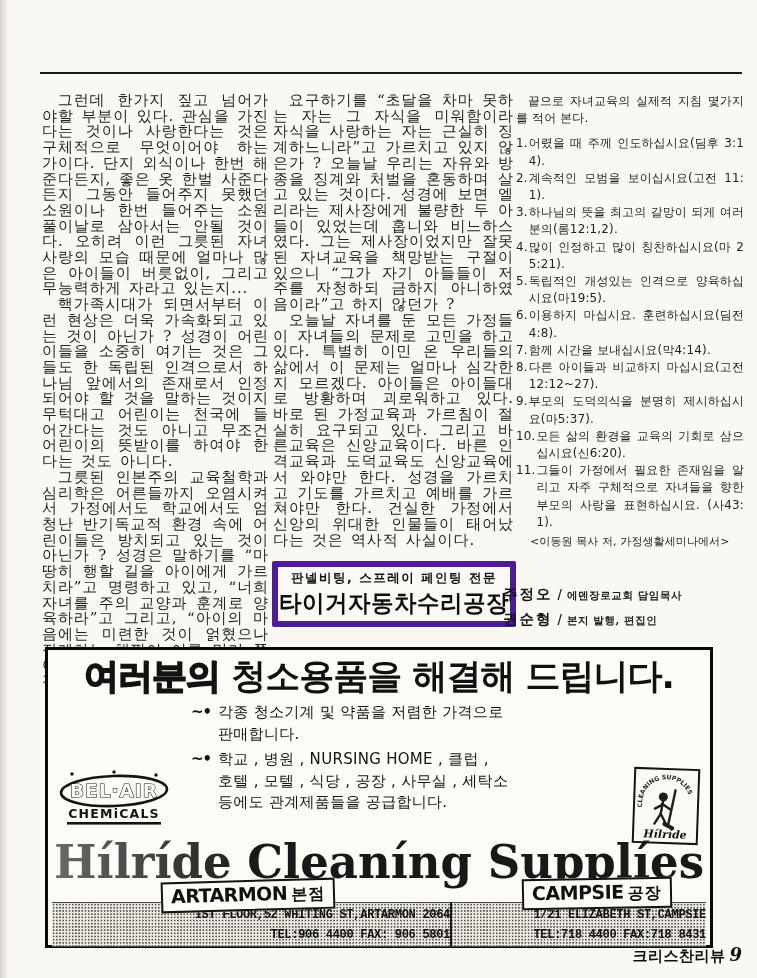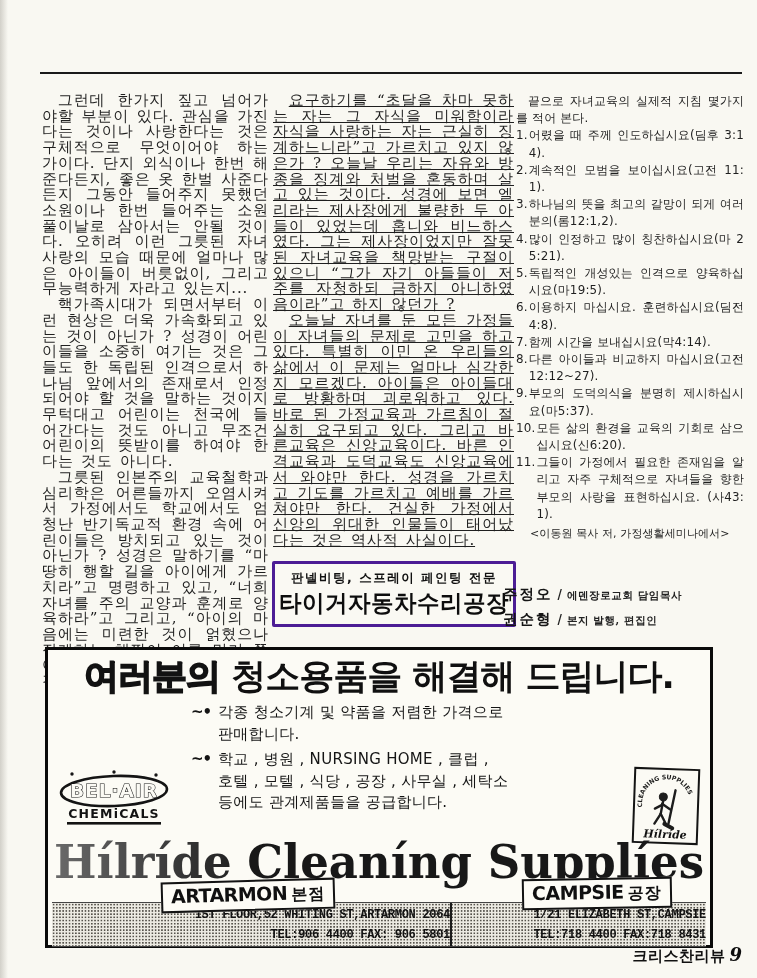--- a/index.html
+++ b/index.html
@@ -10,32 +10,32 @@
   }
   .edge-shade{position:absolute;left:0;top:0;width:8px;height:100%;
     background:linear-gradient(to right,rgba(110,105,95,.28),rgba(110,105,95,0));}
   .top-rule{position:absolute;left:40px;top:72px;width:702px;height:2px;background:#1a1a1a;}
 
   
   .col{position:absolute;top:93px;text-align:justify;word-break:break-all;}
   .col p{margin:0;text-indent:1.05em;}
   .col-serif{font-size:15px;line-height:15.7px;letter-spacing:.9px;word-spacing:1.5px;}
   .col1{left:42px;width:227px;}
-  .col2{left:273px;width:241px;text-decoration:underline;}
+  .col2{left:273px;width:241px;}
   .col3{left:516px;width:228px;font-family:"DejaVu Sans","Liberation Sans",sans-serif;
         font-size:11.9px;line-height:17.2px;letter-spacing:.2px;}
-  .col3 .intro{margin:0 0 0 0;text-indent:1em;}
+  .col3 .intro{margin:0 0 8px 0;text-indent:1em;}
   .guide-item{display:flex;margin:0;}
   .guide-item .num{flex:none;padding-right:1px;}
   .guide-item .txt{flex:1;}
   .source-line{margin-top:2px;padding-left:14px;font-size:11px;letter-spacing:.1px;}
 
   
   .tiger-ad{position:absolute;left:272px;top:561px;width:244px;height:66px;
-    border:3px solid #4c1d95;border-radius:2px;background:#faf9f3;
+    border:6px solid #4c1d95;border-radius:2px;background:#faf9f3;
     display:flex;flex-direction:column;align-items:center;justify-content:center;
     box-sizing:border-box;padding:1px 2px;}
   .tiger-line1{font-family:"DejaVu Sans","Liberation Sans",sans-serif;
     font-size:12.5px;font-weight:bold;letter-spacing:1.5px;color:#111;}
   .tiger-title{font-family:"DejaVu Sans","Liberation Sans",sans-serif;
     font-size:22.5px;font-weight:bold;letter-spacing:.5px;color:#0d0d0d;margin-top:1px;
     transform:scaleY(1.05);white-space:nowrap;}
   .tiger-tel{font-family:"Liberation Serif","DejaVu Serif",serif;
     font-size:14px;font-weight:bold;font-style:italic;letter-spacing:.2px;color:#111;}
 

